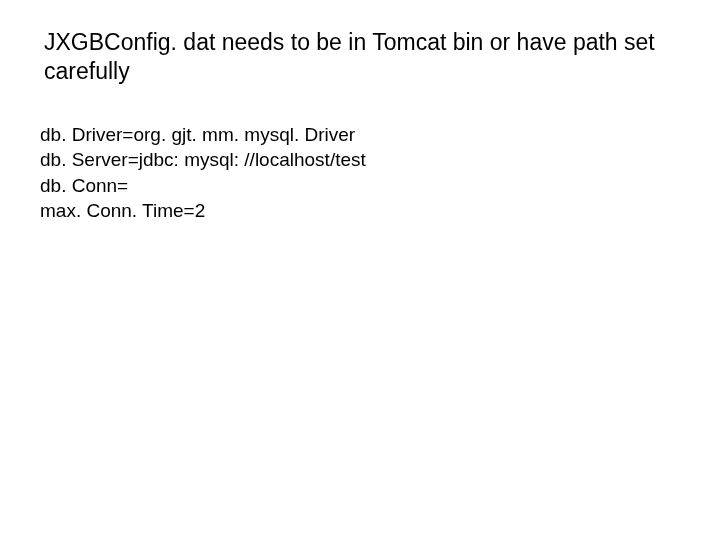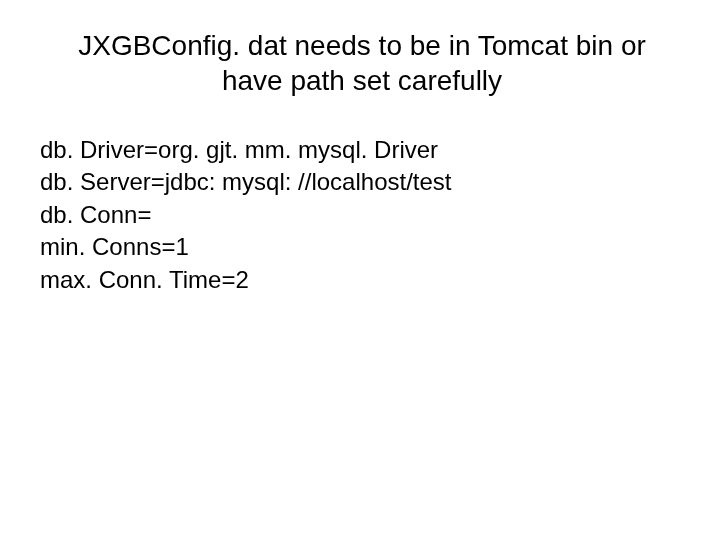--- a/index.html
+++ b/index.html
@@ -11,33 +11,33 @@
     font-family: Arial, Helvetica, sans-serif;
     color: #000000;
   }
   .slide {
     box-sizing: border-box;
     width: 720px;
     height: 540px;
     padding: 28px 40px 0 40px;
   }
   .title {
-    text-align: center;
-    font-size: 28px;
+    text-align: left;
+    font-size: 23px;
     line-height: 1.25;
     margin: 0 0 36px 4px;
     font-weight: normal;
   }
   .config {
-    font-size: 24px;
+    font-size: 19px;
     line-height: 1.35;
     white-space: pre-line;
     word-break: break-word;
     margin: 0;
   }
 </style>
 </head>
 <body>
 
 <div class="slide">
   <h1 class="title">JXGBConfig. dat needs to be in Tomcat bin or have path set carefully</h1>
-  <div class="config"><div>db. Driver=org. gjt. mm. mysql. Driver</div><div>db. Server=jdbc: mysql: //localhost/test</div><div>db. Conn=</div><div>min. Conns=1</div><div>max. Conn. Time=2</div></div>
+  <div class="config"><div>db. Driver=org. gjt. mm. mysql. Driver</div><div>db. Server=jdbc: mysql: //localhost/test</div><div>db. Conn=</div><div>max. Conn. Time=2</div></div>
 </div>
 
 </body></html>

